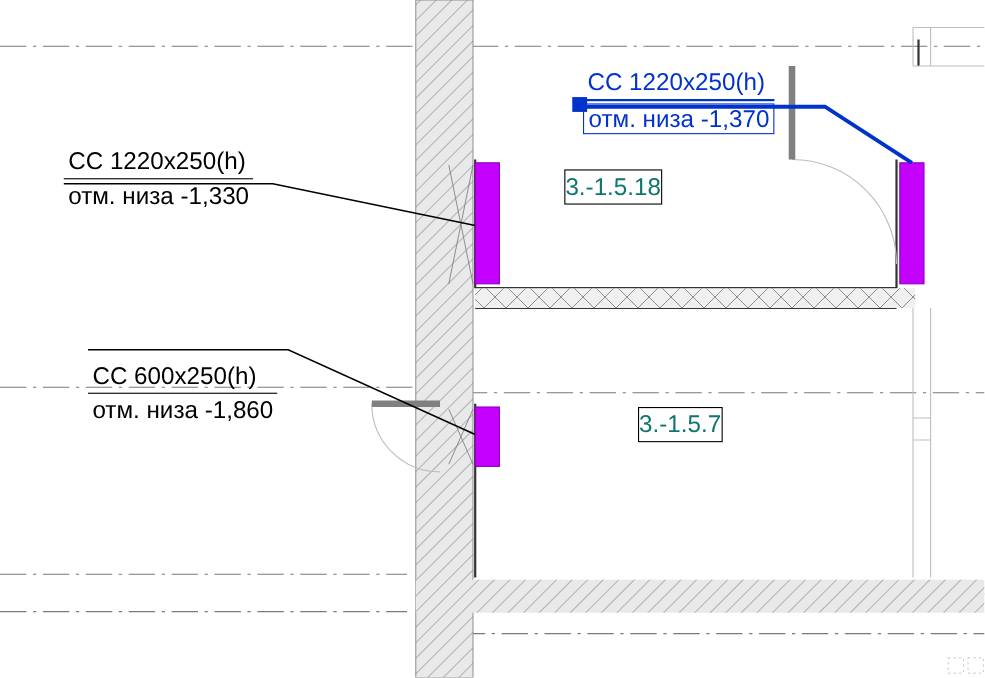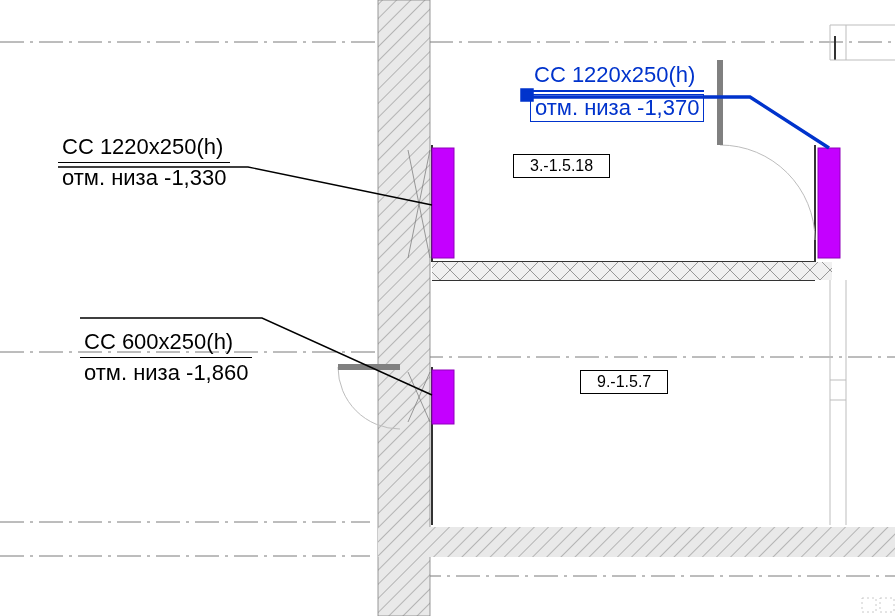--- a/index.html
+++ b/index.html
@@ -7,21 +7,21 @@
   .canvas { position:absolute; top:0; left:0; width:895px; height:616px; }
 
   .label-selected { position:absolute; color:#0033cc; font-size:22px; }
   .label-selected .line1 { border-bottom:2px solid #0033cc; padding:0 4px 2px 4px; }
   .label-selected .line2 { padding:0 4px; margin-top:2px; border:1px solid #0033cc; display:inline-block; }
 
   .label-black { position:absolute; color:#000; font-size:22px; }
   .label-black .line1 { border-bottom:1.5px solid #000; padding:0 4px 2px 4px; white-space:nowrap; }
   .label-black .line2 { padding:0 4px; margin-top:2px; white-space:nowrap; }
 
-  .room-tag { position:absolute; font-size:16px; color:#000000; border:1.5px solid #000; padding:2px 16px; background:#fff; }
+  .room-tag { position:absolute; font-size:22px; color:#0f766e; border:1.5px solid #000; padding:2px 0; background:#fff; }
 </style>
 </head>
 <body>
 
 <svg class="canvas" width="895" height="616" viewBox="0 0 895 616" xmlns="http://www.w3.org/2000/svg">
   <defs>
     <pattern id="hatch" patternUnits="userSpaceOnUse" width="10" height="10" patternTransform="rotate(45)">
       <line x1="0" y1="0" x2="0" y2="10" stroke="#808080" stroke-width="1"></line>
     </pattern>
     <pattern id="dashCross" patternUnits="userSpaceOnUse" width="20" height="20">
@@ -128,13 +128,13 @@
   <div class="line2">отм. низа -1,330</div>
 </div>
 
 <div class="label-black" style="left:80px; top:285px;margin-top:44px;">
   <div class="line1">CC 600x250(h)</div>
   <div class="line2">отм. низа -1,860</div>
 </div>
 
 <div class="room-tag" style="left:513px; top:154px;">3.-1.5.18</div>
 
-<div class="room-tag" style="left:580px; top:370px;">9.-1.5.7</div>
+<div class="room-tag" style="left:580px; top:370px;">3.-1.5.7</div>
 
 </body></html>

